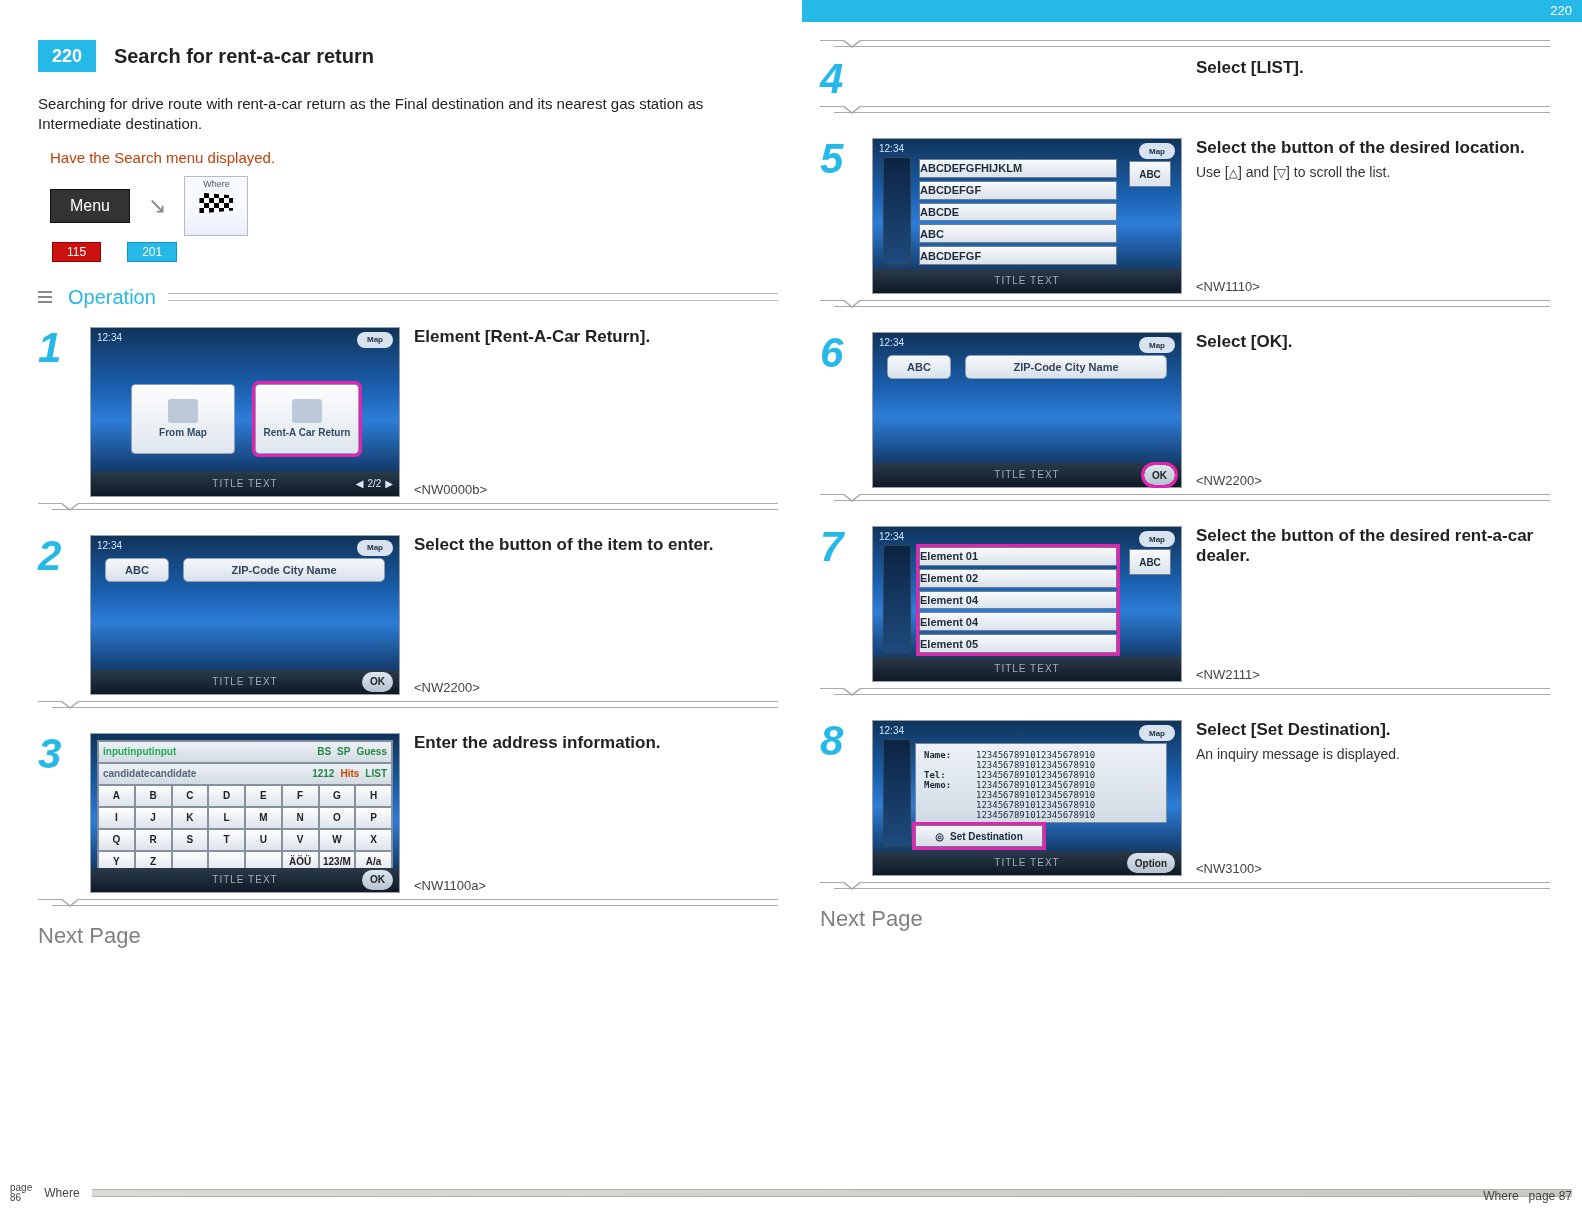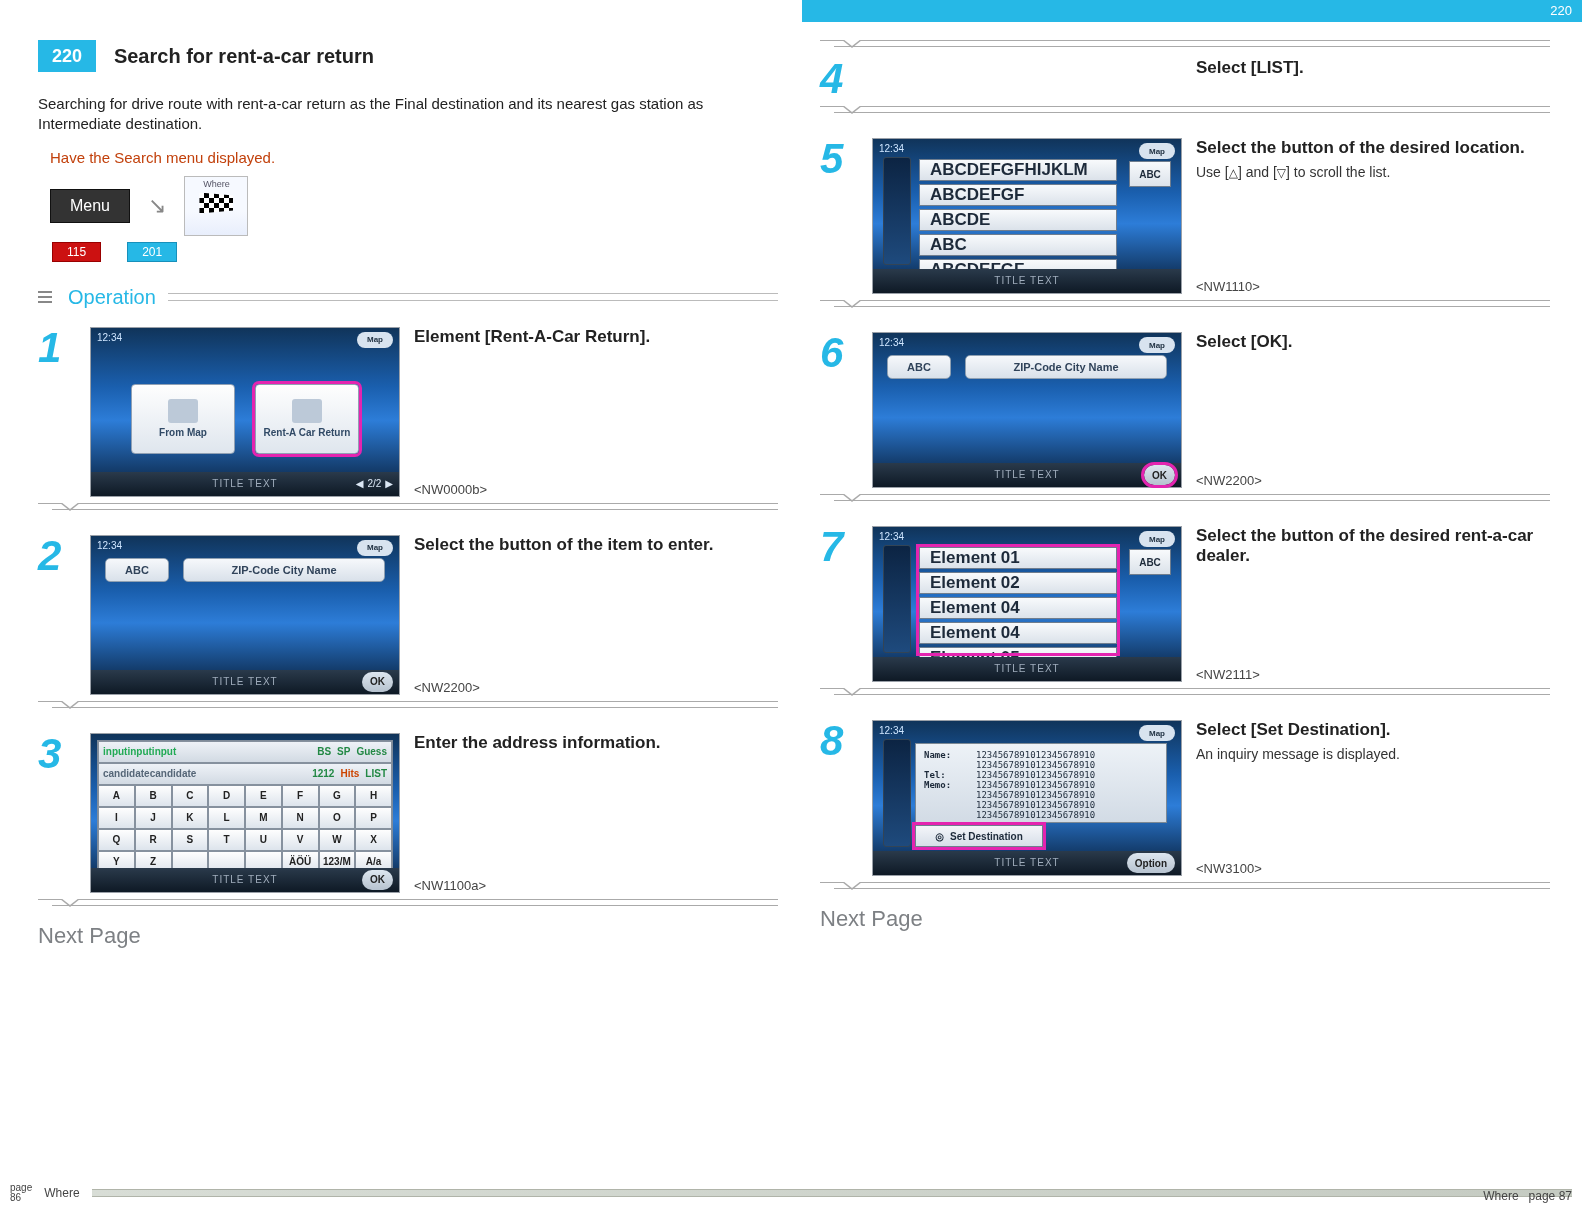--- a/index.html
+++ b/index.html
@@ -220,22 +220,22 @@
   .kb-top .grow{ flex:1; text-align:left; color:#2a5; }
 
   
   .s5-list{
     position:absolute; top:20px; left:46px; right:64px; bottom:28px;
     display:flex; flex-direction:column; gap:3px;
   }
   .s5-list>div{
     height:22px; border:1px solid #6f7d8e;
     background:linear-gradient(#f8fafc,#dbe2ea);
-    color:#1d2a3a; font-size:17px; font-weight:bold;
-    display:flex; align-items:center; padding-left:10px;
+    color:#1d2a3a; font-size:11px; font-weight:bold;
+    display:flex; align-items:center; 
   }
   .s5-sidebar{
     position:absolute; top:18px; left:10px; width:28px; bottom:28px;
     background:linear-gradient(#0c2443,#1e4a7d); border:1px solid #345;
     border-radius:3px;
   }
   .s5-abc{
     position:absolute; top:22px; right:10px; width:42px; height:26px;
     border:1px solid #6f7d8e; background:linear-gradient(#f8fafc,#dbe2ea);
     color:#1d2a3a; font-size:10px; font-weight:bold;

